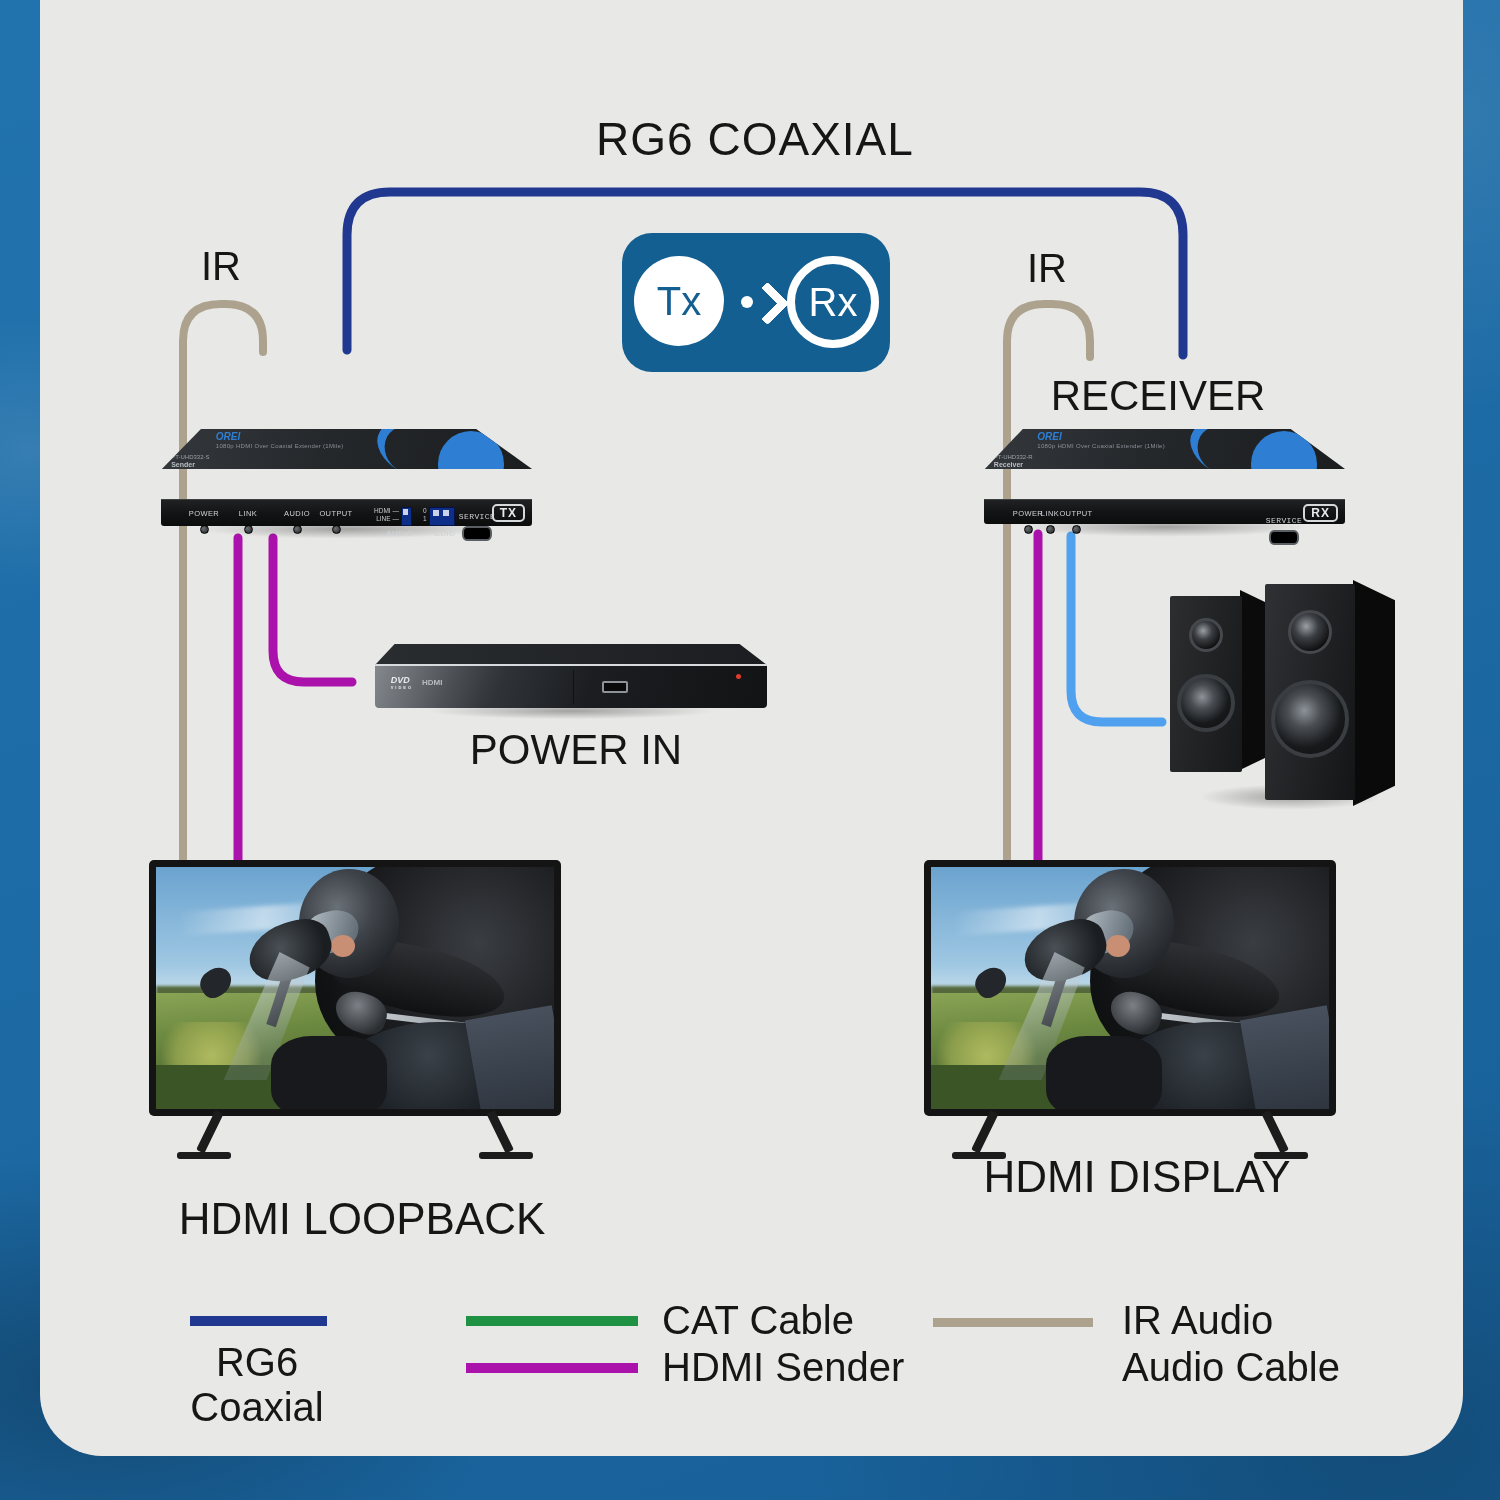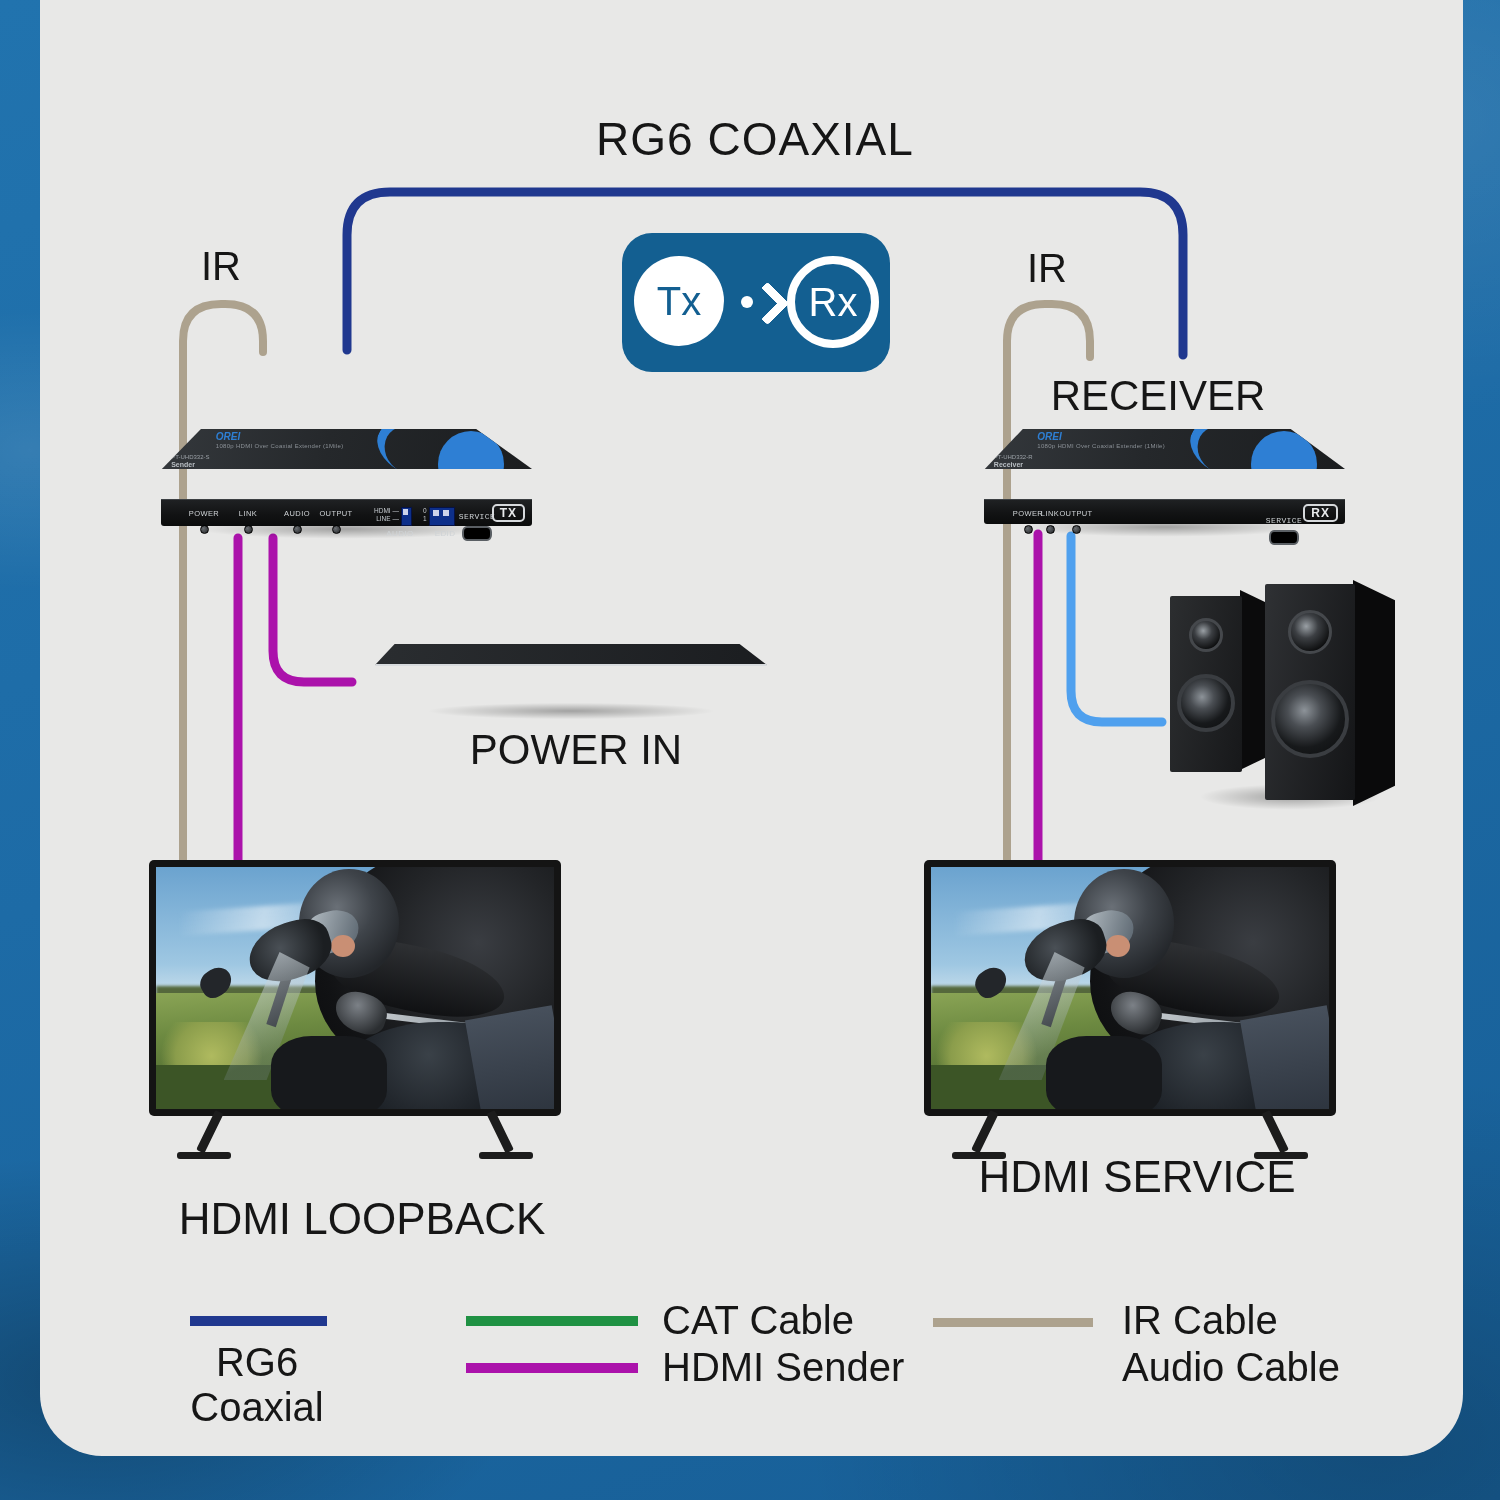--- a/index.html
+++ b/index.html
@@ -280,20 +280,28 @@
         <div class="usb"></div>
       </div>
       <div class="chip">RX</div>
     </div>
   </div>
 
   <div class="shadow" style="left:380px;top:700px;width:382px;height:22px;"></div>
   <div class="dvd">
     <div class="top"></div>
     <div class="strip"></div>
+    <div class="front">
+      <div class="gloss"></div>
+      <div class="logo-dvd"><span>DVD</span><small>VIDEO</small></div>
+      <div class="logo-hdmi">HDMI</div>
+      <div class="divl"></div>
+      <div class="usb"></div>
+      <div class="redled"></div>
+    </div>
   </div>
   <div class="txt lbl-hdmi-in">POWER IN</div>
 
   <div class="shadow" style="left:1170px;top:780px;width:240px;height:34px;"></div>
   <div class="spk">
     <div class="l-side"></div>
     <div class="l-front">
       <div class="drv tw" style="left:19px;top:22px;width:34px;height:34px;"></div>
       <div class="drv wf" style="left:7px;top:78px;width:58px;height:58px;"></div>
     </div>
@@ -361,25 +369,25 @@
         <div class="sc tank"></div>
         <div class="sc jeans"></div>
         <div class="sc bikedark"></div>
       </div>
     </div>
     <div class="leg ll"></div>
     <div class="leg lr"></div>
     <div class="foot fl"></div>
     <div class="foot fr"></div>
   </div>
-  <div class="txt lbl-tv-r">HDMI SERVICE</div>
+  <div class="txt lbl-tv-r">HDMI DISPLAY</div>
 
   <div class="sw-line" style="left: 190px; top: 1316px; width: 137px; background: rgb(32, 56, 143);"></div>
   <div class="lg-lbl" style="left:157px;top:1340px;width:200px;text-align:center;">RG6 Coaxial</div>
   <div class="sw-line" style="left: 466px; top: 1316px; width: 172px; background: rgb(31, 145, 67);"></div>
   <div class="lg-lbl" style="left:662px;top:1298px;">CAT Cable</div>
   <div class="sw-line" style="left: 466px; top: 1363px; width: 172px; background: rgb(171, 18, 171);"></div>
   <div class="lg-lbl" style="left:662px;top:1345px;">HDMI Sender</div>
   <div class="sw-line" style="left: 933px; top: 1318px; width: 160px; height: 9px; background: rgb(173, 162, 142);"></div>
-  <div class="lg-lbl" style="left:1122px;top:1298px;">IR Cable</div>
+  <div class="lg-lbl" style="left:1122px;top:1298px;">IR Audio</div>
   <div class="sw-line" style="left: 933px; top: 1364px; background: rgb(79, 160, 238);"></div>
   <div class="lg-lbl" style="left:1122px;top:1345px;">Audio Cable</div>
 </div>
 
 </body></html>

